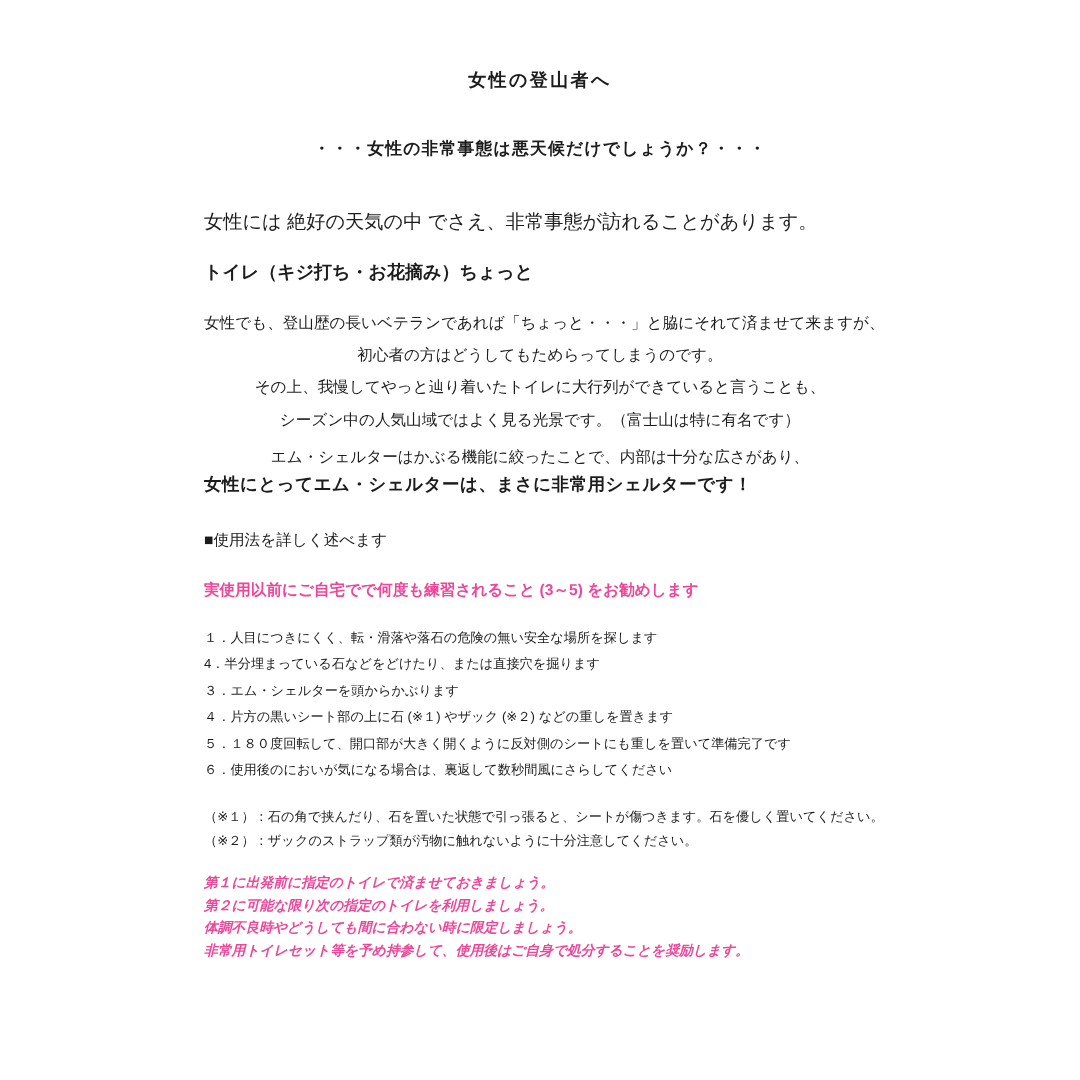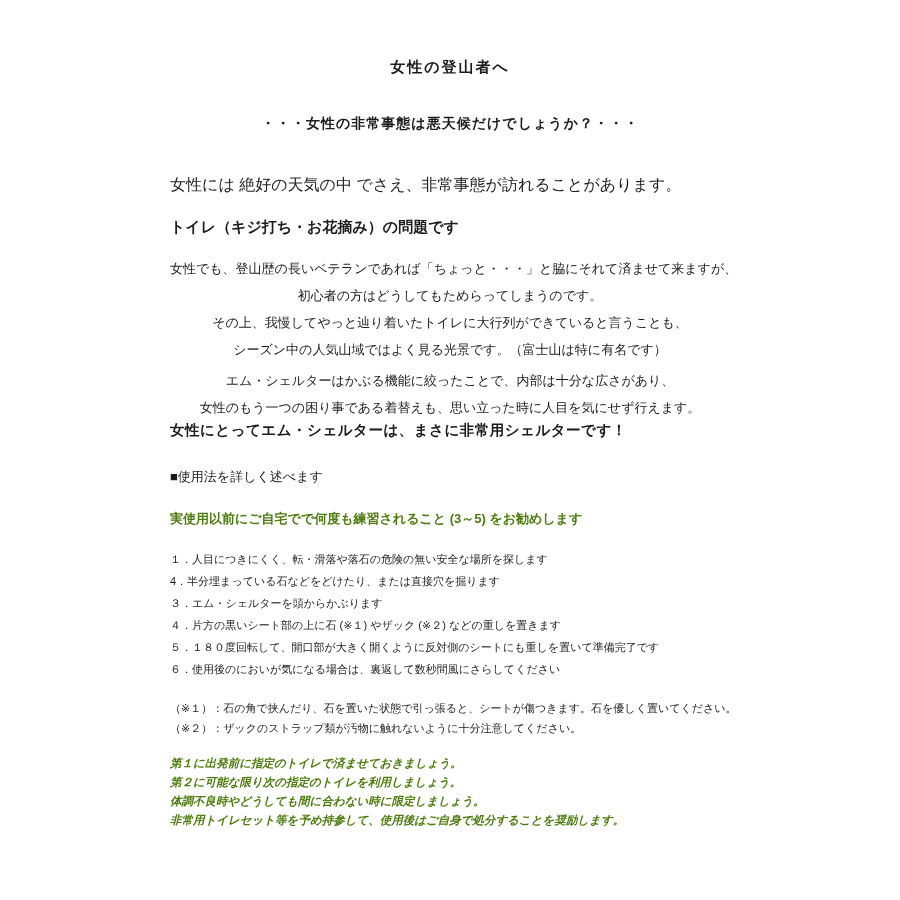--- a/index.html
+++ b/index.html
@@ -77,45 +77,44 @@
   }
   .notes div { white-space: nowrap; }
   .red-footer {
     font-size: 11.5px;
     font-weight: bold;
     line-height: 19px;
     margin-top: 16px;
     font-style: italic;
   }
   .red-footer div { white-space: nowrap; }
-  .red { color: #4d7c0f; }
+  .red { color: #ec4899; }
 </style>
 </head>
 <body>
 
 <div class="content">
 
   <h1 class="doc-title">女性の登山者へ</h1>
 
   <div class="doc-subtitle">・・・女性の非常事態は悪天候だけでしょうか？・・・</div>
 
   <div class="intro-line">女性には 絶好の天気の中 でさえ、非常事態が訪れることがあります。</div>
 
-  <div class="section-heading">トイレ（キジ打ち・お花摘み）の問題です</div>
+  <div class="section-heading">トイレ（キジ打ち・お花摘み）ちょっと</div>
 
   <div class="para">
     <div>女性でも、登山歴の長いベテランであれば「ちょっと・・・」と脇にそれて済ませて来ますが、</div>
     <div>初心者の方はどうしてもためらってしまうのです。</div>
     <div>その上、我慢してやっと辿り着いたトイレに大行列ができていると言うことも、</div>
     <div>シーズン中の人気山域ではよく見る光景です。（富士山は特に有名です）</div>
   </div>
 
   <div class="para tight">
     <div>エム・シェルターはかぶる機能に絞ったことで、内部は十分な広さがあり、</div>
-    <div>女性のもう一つの困り事である着替えも、思い立った時に人目を気にせず行えます。</div>
   </div>
 
   <div class="statement">女性にとってエム・シェルターは、まさに非常用シェルターです！</div>
 
   <div class="usage-heading">■使用法を詳しく述べます</div>
 
   <div class="practice-notice red">実使用以前にご自宅でで何度も練習されること (3～5) をお勧めします</div>
 
   <div class="steps">
     <div>１．人目につきにくく、転・滑落や落石の危険の無い安全な場所を探します</div>

